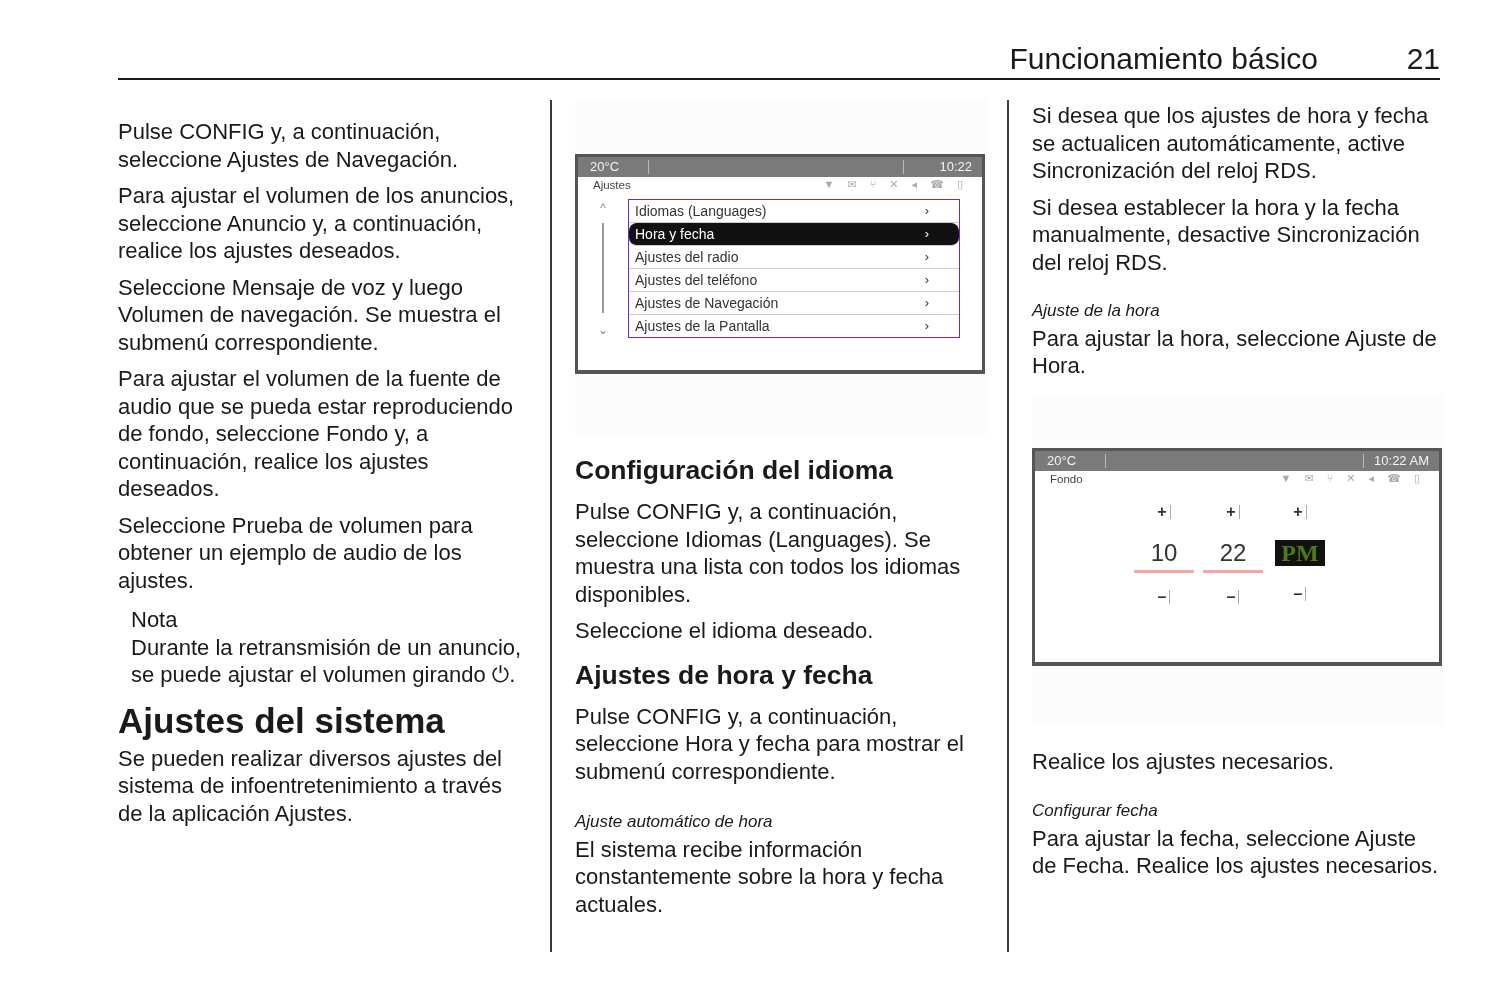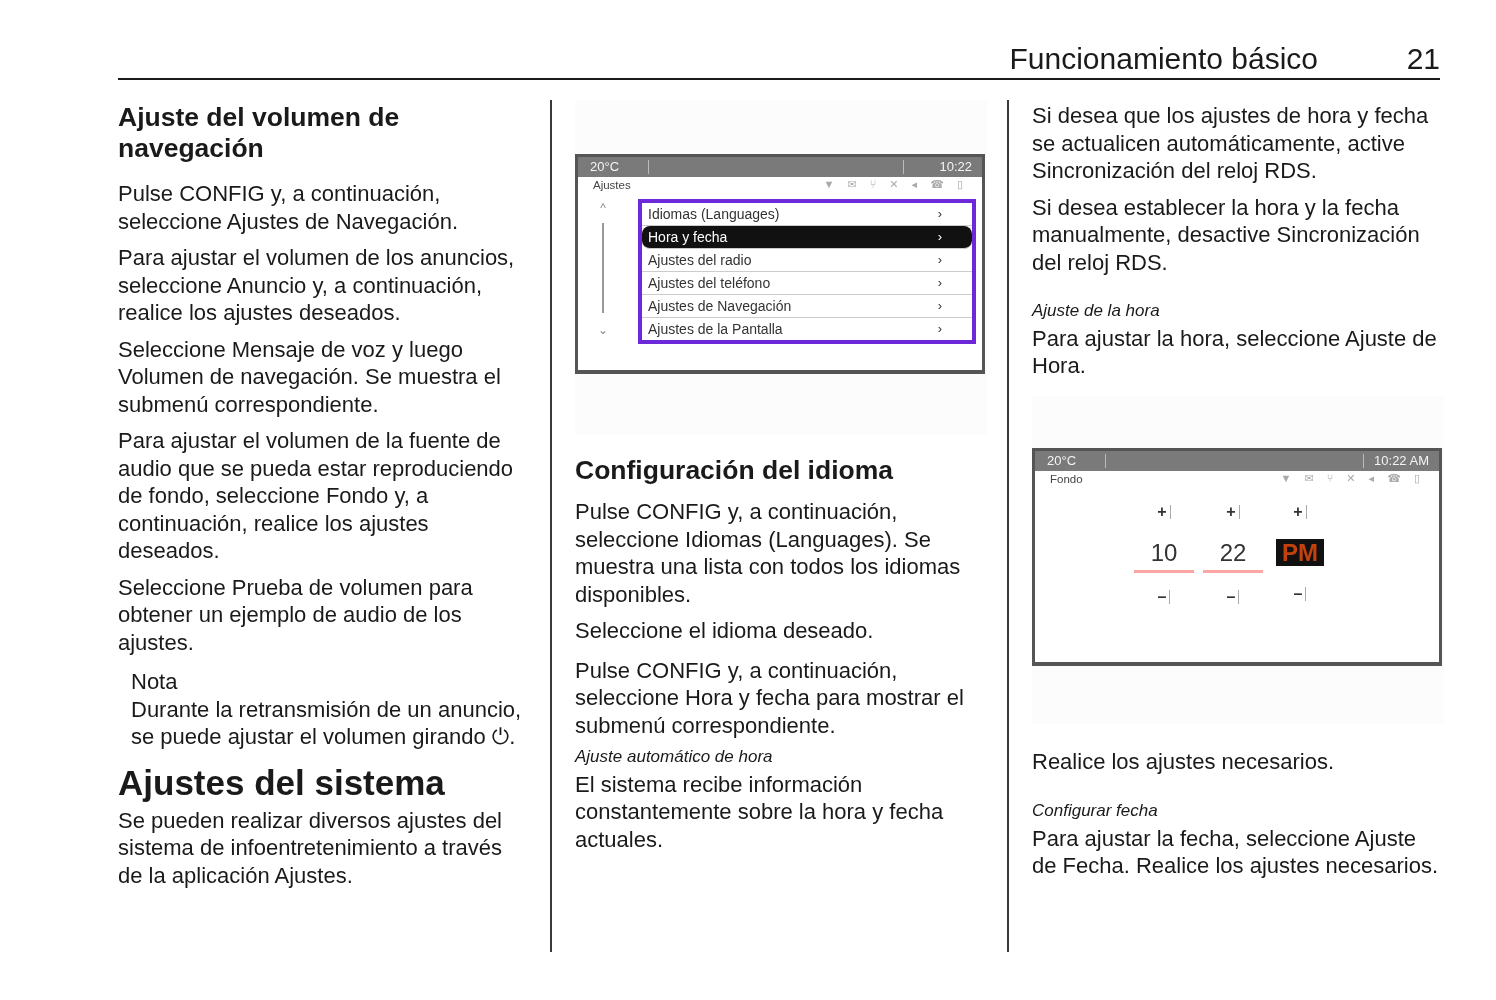--- a/index.html
+++ b/index.html
@@ -37,53 +37,52 @@
     height: 20px; background: #7a7a7a; color: #f4f4f4;
     font-size: 13px; line-height: 20px; position: relative;
   }
   .statusbar .temp { position: absolute; left: 12px; }
   .statusbar .sep1 { position: absolute; left: 70px; top: 3px; width: 1px; height: 14px; background: #bbb; }
   .statusbar .sep2 { position: absolute; top: 3px; width: 1px; height: 14px; background: #bbb; }
   .statusbar .clock { position: absolute; right: 10px; }
   .subbar { height: 18px; position: relative; font-size: 11.5px; color: #444; }
   .subbar .lbl { position: absolute; left: 15px; top: 2px; }
   .subbar .icons { position: absolute; right: 14px; top: 1px; color: #aaa; font-size: 11px; letter-spacing: 5px; }
-  .menu-list { position: absolute; left: 60px; top: 42px; width: 330px; border: 4px solid #6d28d9; }
+  .menu-list { position: absolute; left: 50px; top: 42px; width: 330px; border: 1px solid #6d28d9; }
   .menu-item {
     height: 22px; border-bottom: 1px solid #ccc; position: relative;
     font-size: 14px; line-height: 22px; color: #333; padding-left: 6px;
   }
   .menu-item:last-child { border-bottom: none; }
   .menu-item.sel { background: #111; color: #fff; border-radius: 8px; }
   .menu-item .chev { position: absolute; right: 30px; top: 0; font-size: 13px; }
   .scroll { position: absolute; left: 17px; top: 44px; width: 16px; height: 136px; color: #888; font-size: 12px; text-align: center; }
   .scroll .up { position: absolute; top: 0; left: 0; width: 16px; }
   .scroll .track { position: absolute; left: 7px; top: 22px; width: 2px; height: 90px; background: #999; }
   .scroll .down { position: absolute; bottom: 0; left: 0; width: 16px; }
 
   .spin { position: absolute; width: 60px; text-align: center; }
   .spin .btn { font-size: 16px; font-weight: bold; color: #333; height: 22px; line-height: 22px; }
   .spin .btn span.edge { display: inline-block; width: 1px; height: 14px; background: #aaa; margin-left: 3px; vertical-align: middle; }
   .spin .val { font-size: 24px; color: #333; height: 34px; line-height: 34px; margin: 13px 0; border-bottom: 3px solid #fca5a5; }
   .spin .val.sel { border-bottom: none; }
-  .spin .val.sel span { background: #111; color: #c2410c; padding: 0 6px; font-weight: bold; }
+  .spin .val.sel span { background: #111; color: #4d7c0f; padding: 0 6px; font-weight: bold; font-family: Liberation Serif, serif; }
 </style>
 </head>
 <body>
 
 <div class="header">
   <span class="title">Funcionamiento básico</span>
   <span class="page">21</span>
 </div>
 
 <div class="divider div1"></div>
 <div class="divider div2"></div>
 
 <div class="col col1">
-  <h3 class="h3" style="width:300px">Ajuste del volumen de navegación</h3>
   <p class="gap" style="margin-top:16px">Pulse CONFIG y, a continuación, seleccione Ajustes de Navegación.</p>
   <p class="gap">Para ajustar el volumen de los anuncios, seleccione Anuncio y, a continuación, realice los ajustes deseados.</p>
   <p class="gap">Seleccione Mensaje de voz y luego Volumen de navegación. Se muestra el submenú correspondiente.</p>
   <p class="gap">Para ajustar el volumen de la fuente de audio que se pueda estar reproduciendo de fondo, seleccione Fondo y, a continuación, realice los ajustes deseados.</p>
   <p class="gap">Seleccione Prueba de volumen para obtener un ejemplo de audio de los ajustes.</p>
   <div class="note gap" style="margin-top:12px">
     <p>Nota</p>
     <p>Durante la retransmisión de un anuncio, se puede ajustar el volumen girando ⏻.</p>
   </div>
   <h2 class="h2" style="margin-top:12px">Ajustes del sistema</h2>
@@ -132,22 +131,23 @@
         <div class="menu-item">
           <span>Ajustes de la Pantalla</span>
           <span class="chev">›</span>
         </div>
       </div>
     </div>
   </div>
   <h3 class="h3" style="margin-top:20px">Configuración del idioma</h3>
   <p style="margin-top:12px">Pulse CONFIG y, a continuación, seleccione Idiomas (Languages). Se muestra una lista con todos los idiomas disponibles.</p>
   <p class="gap">Seleccione el idioma deseado.</p>
+  <h3 class="h3" style="margin-top:15px">Ajustes de hora y fecha</h3>
   <p style="margin-top:12px">Pulse CONFIG y, a continuación, seleccione Hora y fecha para mostrar el submenú correspondiente.</p>
-  <p class="sub" style="margin-top:4px">Ajuste automático de hora</p>
+  <p class="sub" style="margin-top:23px">Ajuste automático de hora</p>
   <p>El sistema recibe información constantemente sobre la hora y fecha actuales.</p>
 </div>
 
 <div class="col col3">
   <p>Si desea que los ajustes de hora y fecha se actualicen automáticamente, active Sincronización del reloj RDS.</p>
   <p class="gap">Si desea establecer la hora y la fecha manualmente, desactive Sincronización del reloj RDS.</p>
   <p class="sub" style="margin-top:21px">Ajuste de la hora</p>
   <p>Para ajustar la hora, seleccione Ajuste de Hora.</p>
   <div class="figure" style="height:328px; width:412px; margin-top:16px">
     <div class="screen" style="left:0; top:52px; width:410px; height:218px">

